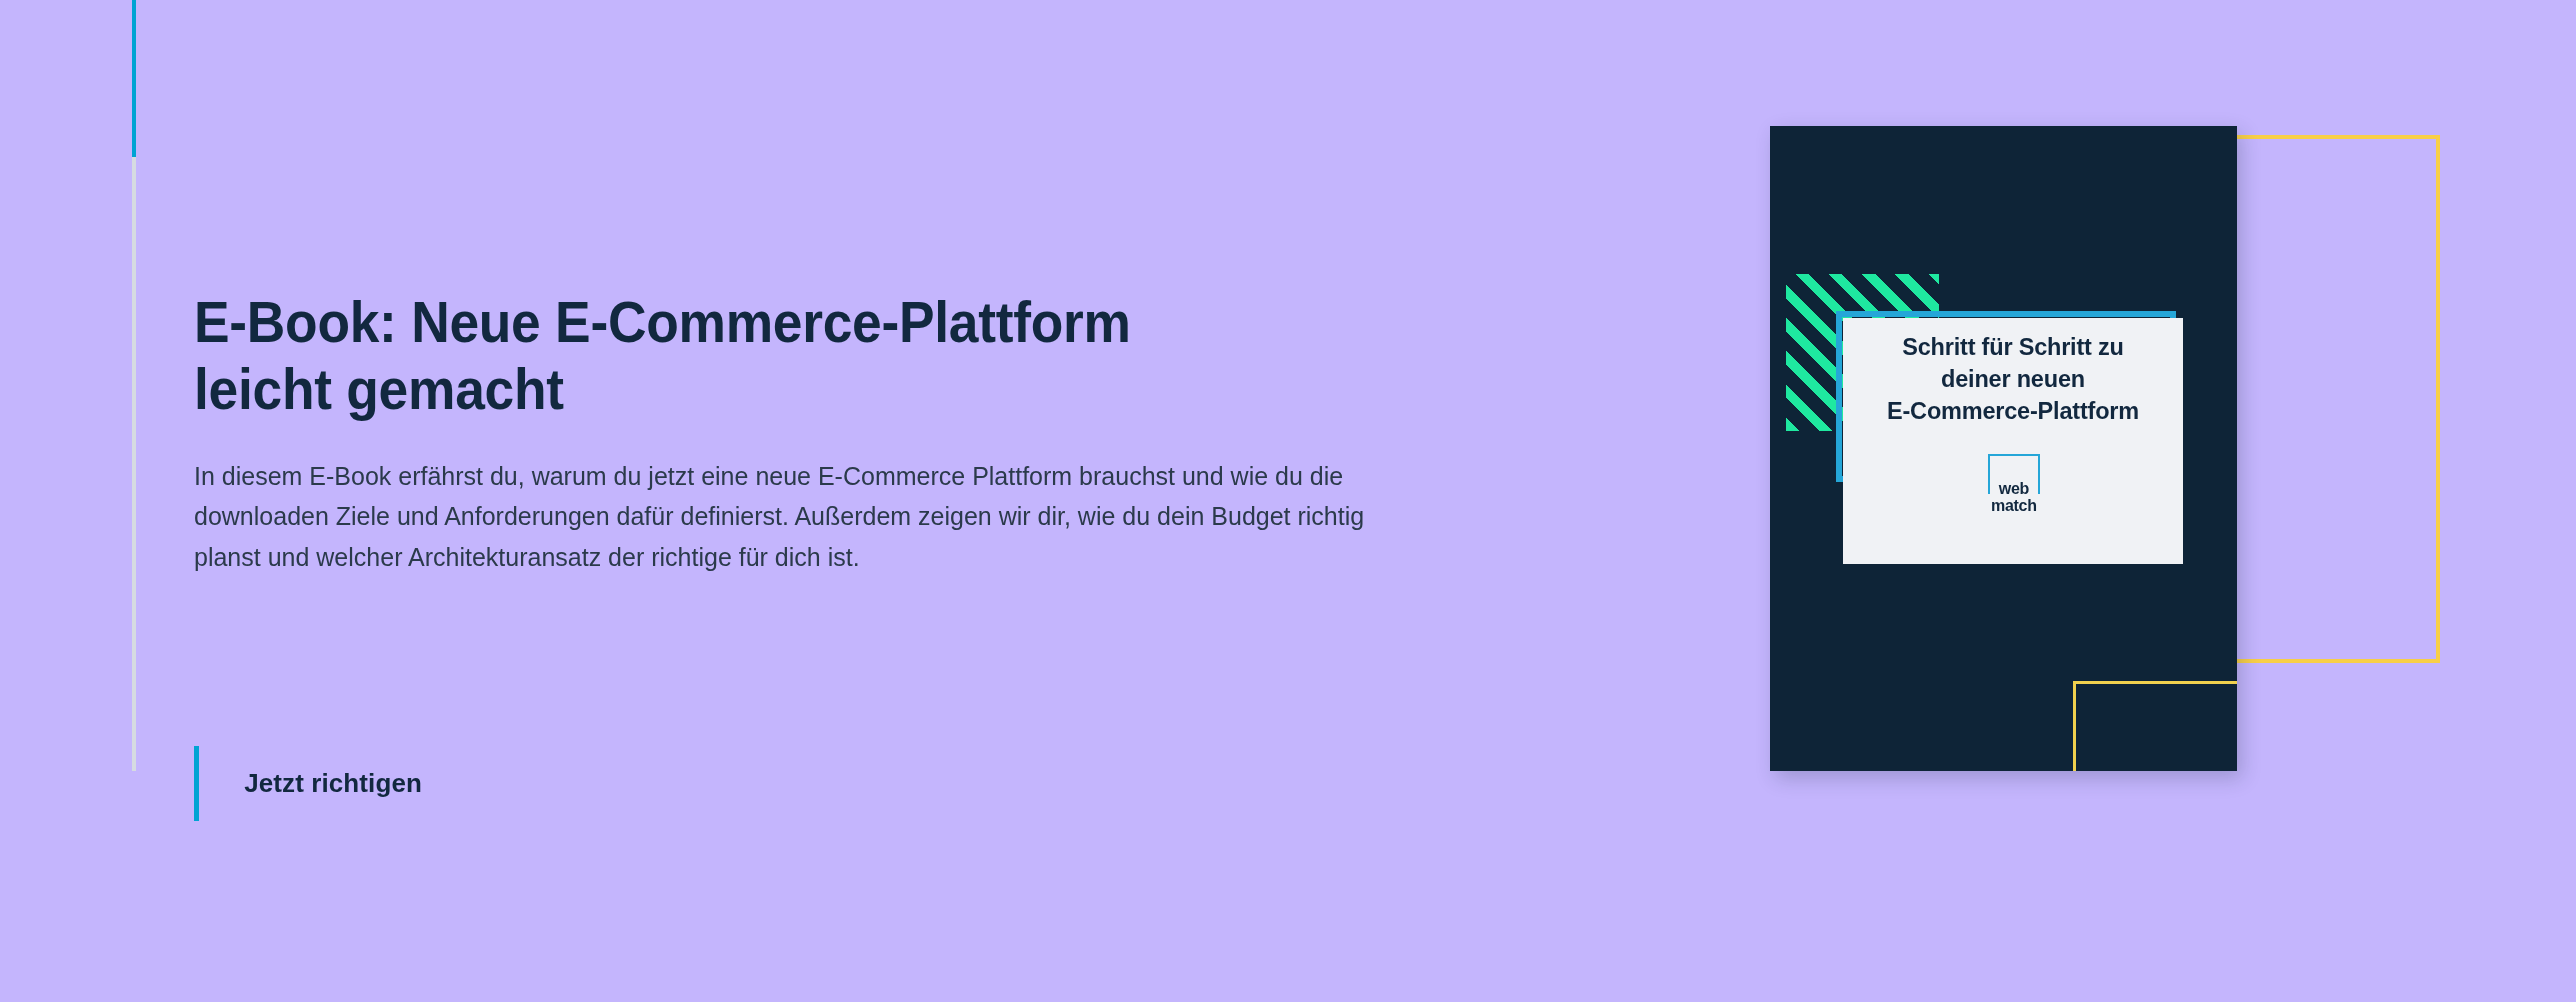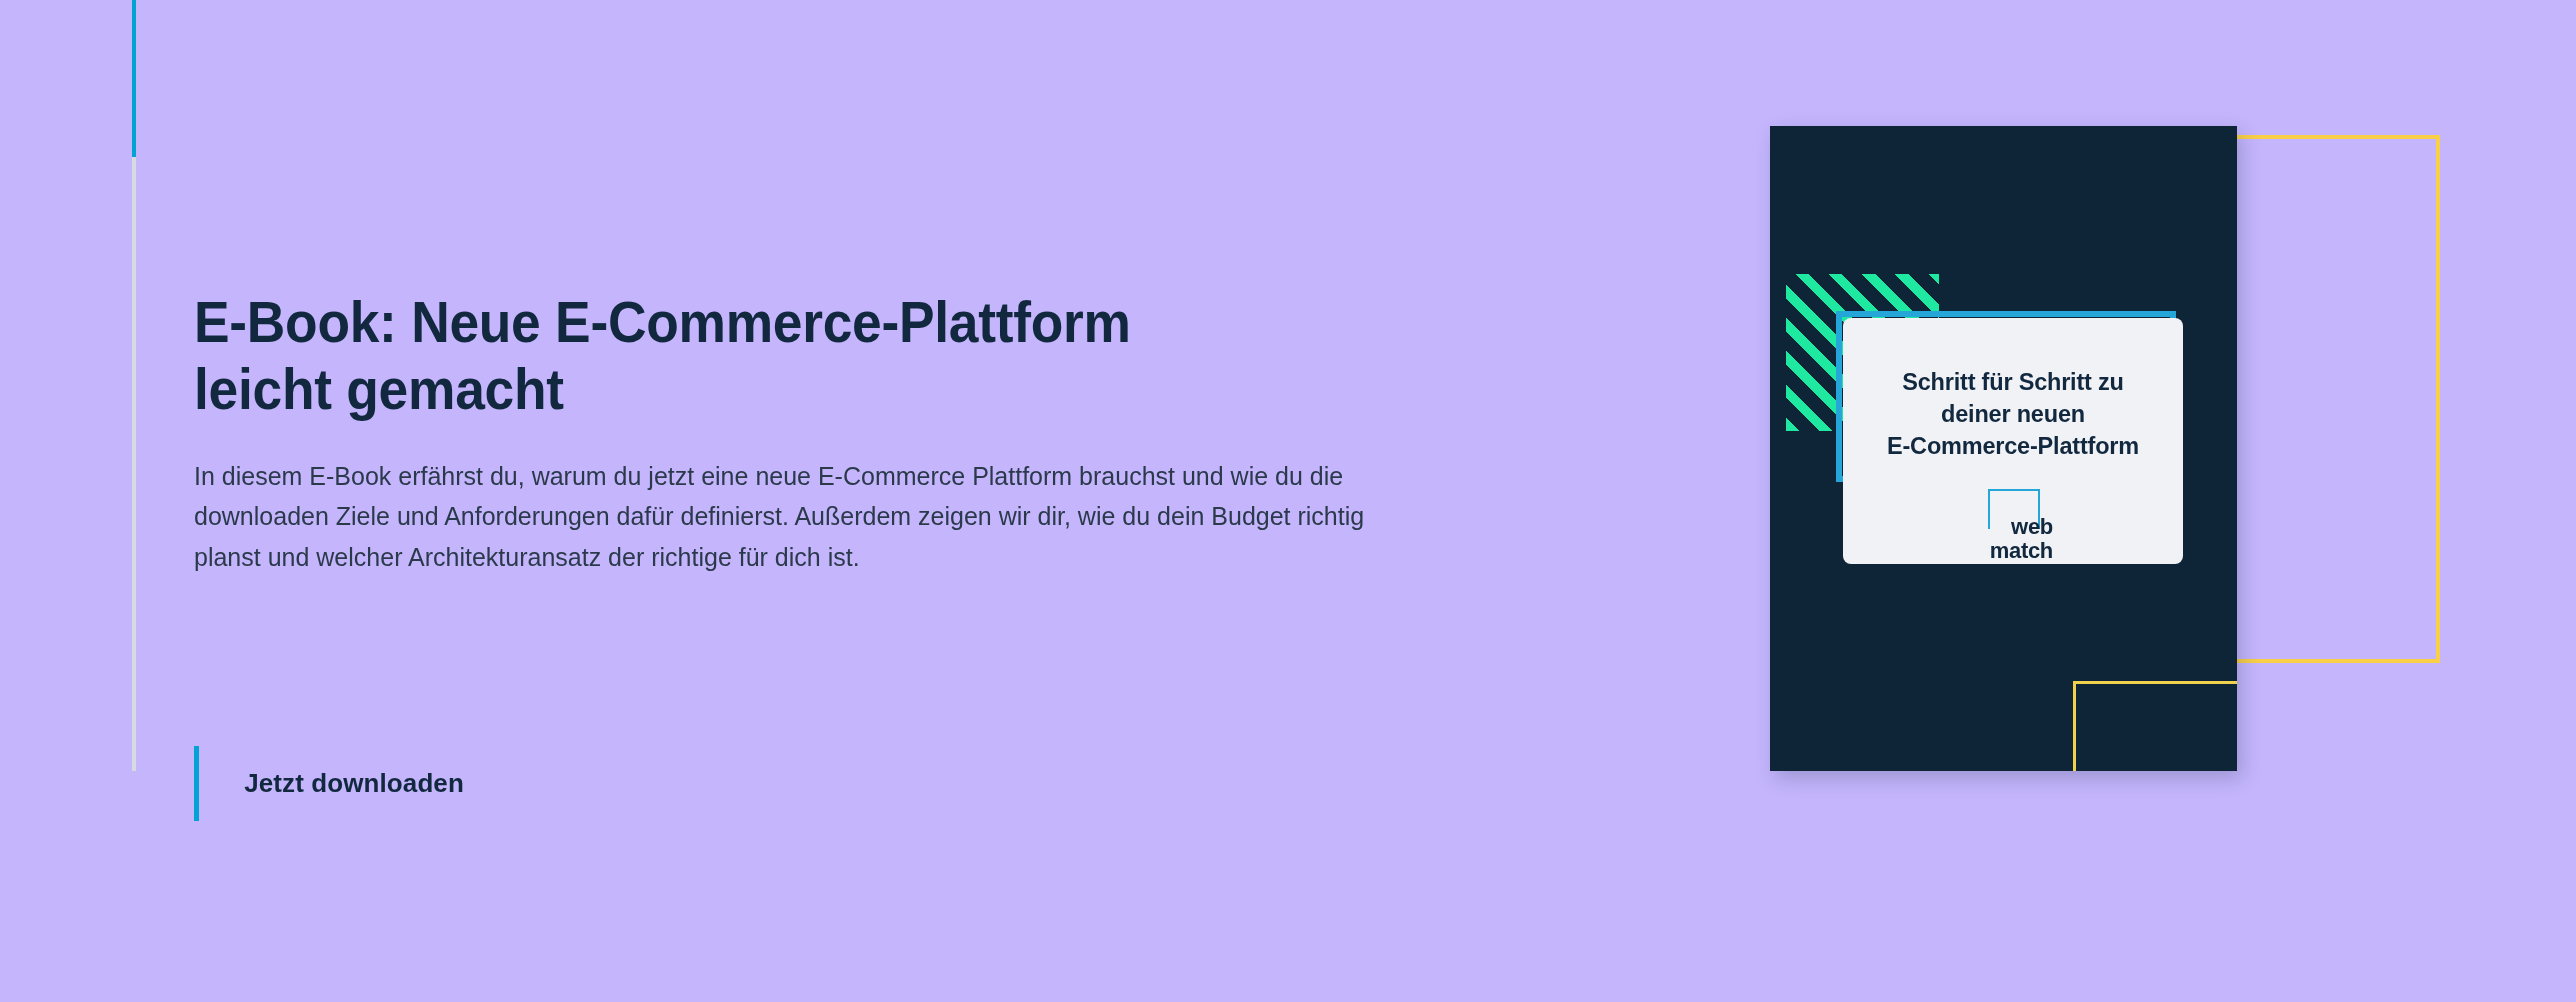--- a/index.html
+++ b/index.html
@@ -159,22 +159,21 @@
     left: 73px;
     top: 192px;
     width: 340px;
     height: 246px;
     background: #f0f2f5;
     z-index: 4;
     display: flex;
     flex-direction: column;
     align-items: center;
     justify-content: flex-start;
-    padding-top: 49px;
-    border-radius: 8px;
+    padding-top: 14px;
   }
 
   .card-title {
     font-size: 23.5px;
     line-height: 1.36;
     font-weight: 700;
     color: #12283f;
     text-align: center;
     letter-spacing: -0.2px;
     white-space: pre-line;
@@ -195,25 +194,25 @@
     width: 52px;
     height: 40px;
     border: 2.6px solid #25a6d8;
     border-bottom: none;
   }
   .logo-text {
     position: absolute;
     left: 0;
     top: 26px;
     width: 80px;
-    font-size: 22px;
+    font-size: 16px;
     line-height: 1.08;
     font-weight: 700;
     color: #12283f;
-    text-align: right;
+    text-align: center;
     letter-spacing: -0.3px;
     white-space: pre-line;
     padding-left: 1.7px;
   }
 
   
   .yellow-small {
     position: absolute;
     left: 303px;
     top: 555px;
@@ -234,21 +233,21 @@
   </div>
 
   <div class="copy">
     <h1 class="headline">E-Book: Neue E-Commerce-Plattform
 leicht gemacht</h1>
     <p class="blurb">In diesem E-Book erfährst du, warum du jetzt eine neue E-Commerce Plattform brauchst und wie du die downloaden Ziele und Anforderungen dafür definierst. Außerdem zeigen wir dir, wie du dein Budget richtig planst und welcher Architekturansatz der richtige für dich ist.</p>
   </div>
 
   <a class="cta" href="#">
     <span class="cta-bar"></span>
-    <span class="cta-label">Jetzt downloaden</span>
+    <span class="cta-label">Jetzt richtigen</span>
   </a>
 
   <div class="art">
 
     <div class="yellow-big"></div>
 
     <div class="book">
 
       <div class="stripes"></div>
 

